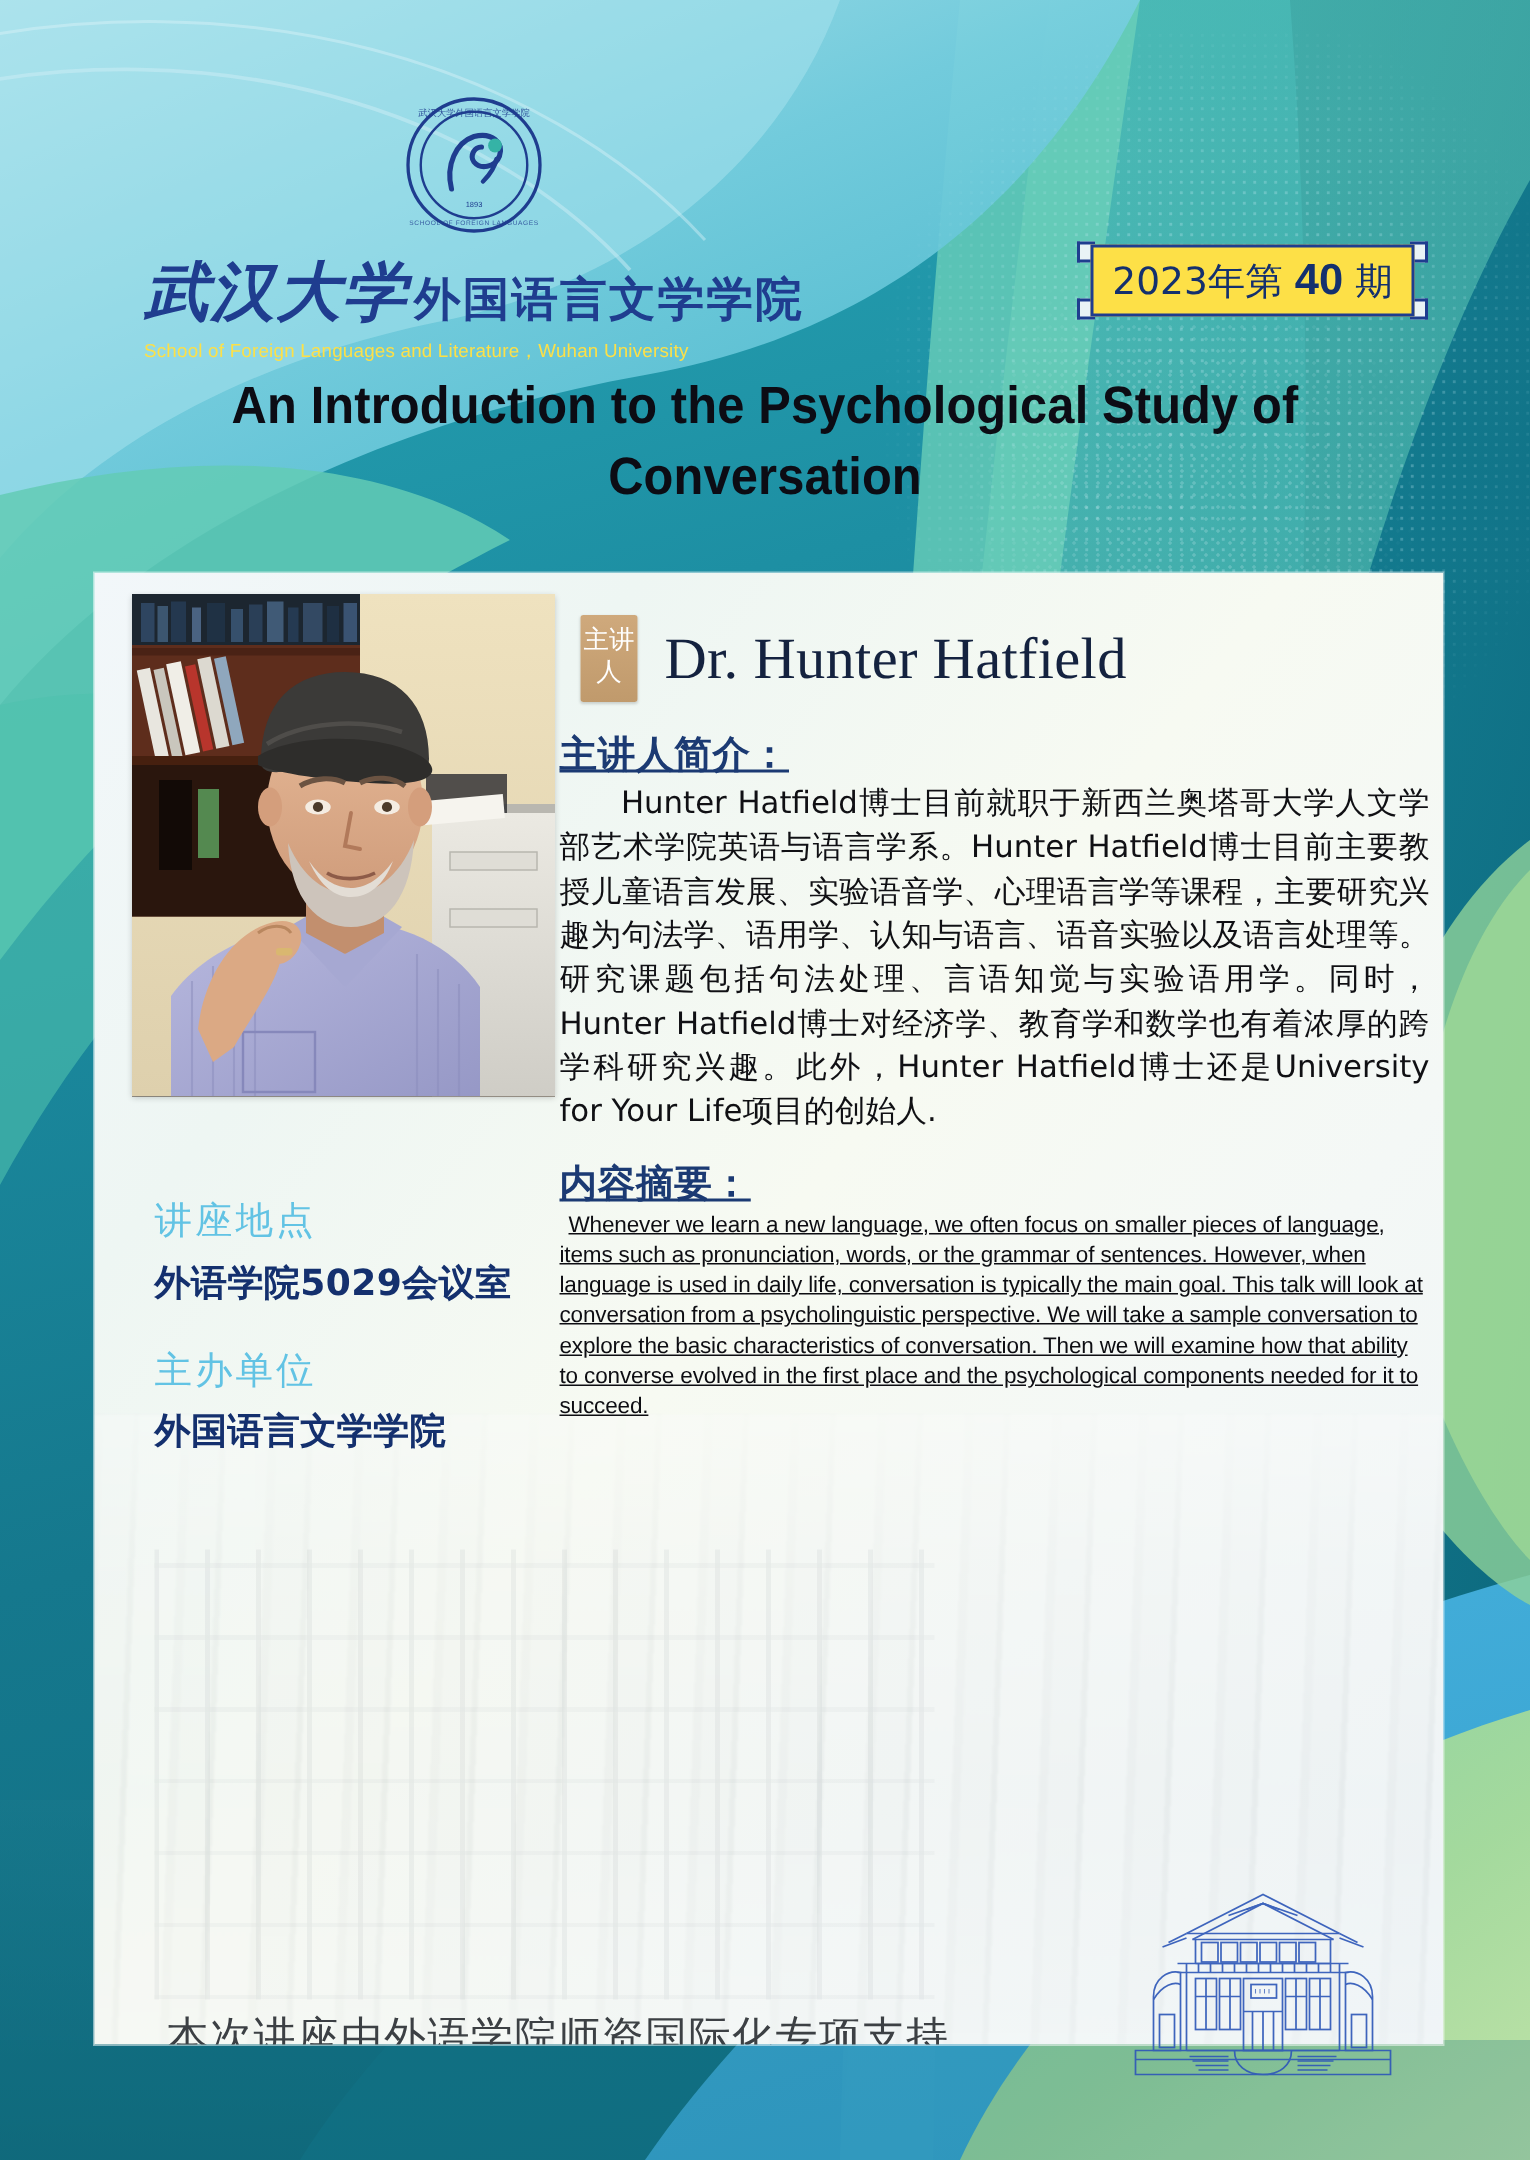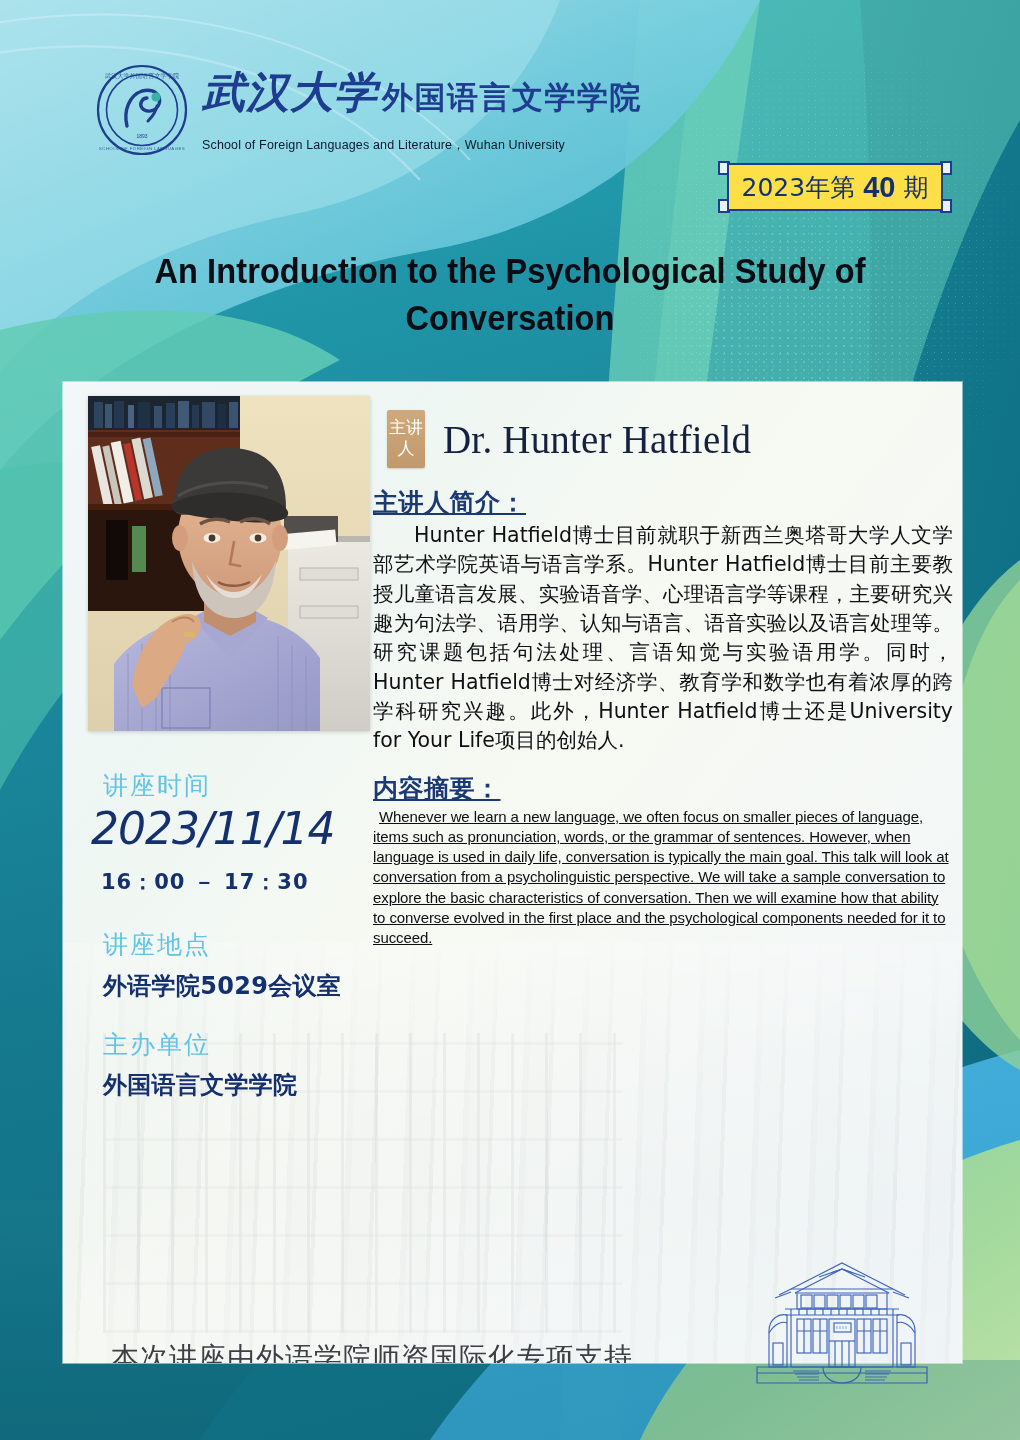--- a/index.html
+++ b/index.html
@@ -36,37 +36,37 @@
     background-image:radial-gradient(#d9f2f8 1px, transparent 1.2px);
     background-size:8px 8px;
     opacity:.22;
     -webkit-mask-image:radial-gradient(ellipse 60% 70% at 40% 50%, #000 30%, transparent 70%);
     mask-image:radial-gradient(ellipse 60% 70% at 40% 50%, #000 30%, transparent 70%);
   }
 
   
   .header { position:absolute; left:0; top:62px; width:1020px; height:106px; }
 
-  .logo-row { position:absolute; left:96px; top:2px; display:flex; align-items:center; gap:14px; }
+  .logo-row { position:absolute; left:96px; top:2px; display:flex; align-items:center; gap:14px;flex-direction:column; }
 
   .seal { width:92px; height:92px; position:relative; flex:0 0 auto; }
 
   .logo-text { display:flex; flex-direction:column; justify-content:center; padding-top:4px; }
   .logo-cn { display:flex; align-items:flex-end; gap:4px; }
   .logo-cn .wd {
     font-family:"Liberation Serif","DejaVu Serif",serif;
     font-style:italic; font-weight:700;
     font-size:43px; color:#1f3d8f; letter-spacing:1px; line-height:1;
   }
   .logo-cn .sch {
     font-family:"DejaVu Sans","Liberation Sans",sans-serif;
     font-weight:700; font-size:31px; color:#1f3d8f; letter-spacing:1.5px; line-height:1.05;
   }
   .logo-en {
-    font-size:12.5px; color:#0f172a; letter-spacing:.15px; margin-top:23px; white-space:nowrap;
+    font-size:12.5px; color:#fde047; letter-spacing:.15px; margin-top:9px; white-space:nowrap;
   }
 
   
   .issue-badge {
     position:absolute; left:727px; top:101px; width:216px; height:48px;
   }
   .issue-inner {
     position:absolute; inset:0;
     background:#fde047;
     border:2.5px solid #1f3d8f;
@@ -434,25 +434,20 @@
         <path d="M44 290 C48 256 66 228 90 220 C106 214 116 222 112 234 C108 246 96 250 90 244
                  C86 240 88 232 94 232 L104 226 L98 248 C92 266 78 284 68 302 L54 312 Z" fill="#dba984"></path>
         <path d="M84 226 C92 220 102 220 106 226" stroke="#b9875f" stroke-width="2" fill="none"></path>
 
         <rect x="96" y="236" width="11" height="5" rx="2" fill="#d9b770"></rect>
       </svg>
     </div>
 
     <div class="left-col">
 
-      <div class="field">
-        <div class="f-label">讲座时间</div>
-        <div class="f-date">2023/11/14</div>
-        <div class="f-time">16：00 － 17：30</div>
-      </div>
 
       <div class="gap-lg"></div>
 
       <div class="field">
         <div class="f-label">讲座地点</div>
         <div class="f-value">外语学院5029会议室</div>
       </div>
 
       <div class="gap-md"></div>
 

